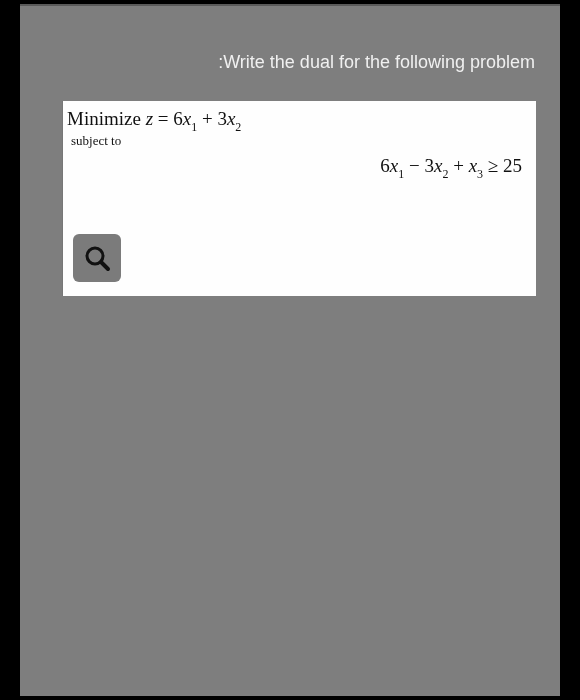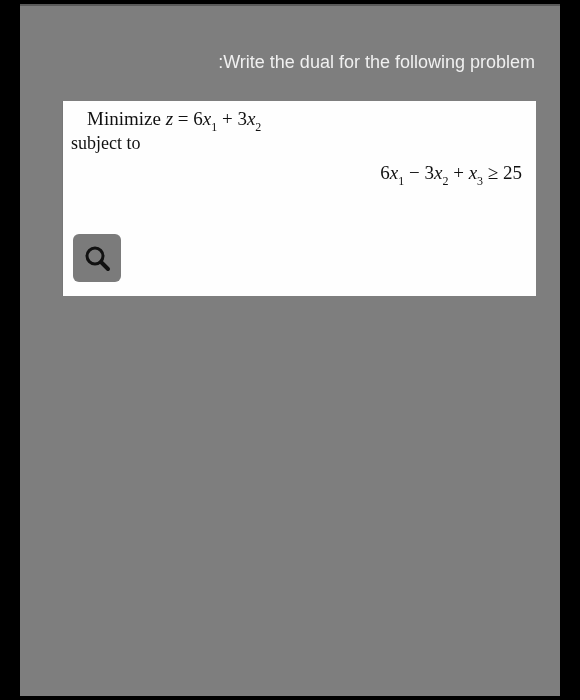--- a/index.html
+++ b/index.html
@@ -35,34 +35,34 @@
       top: 95px;
       width: 474px;
       height: 195px;
       background: #fefefe;
       border-left: 1px solid #777;
       font-family: "Times New Roman", Times, serif;
       color: #111;
     }
     .objective {
       position: absolute;
-      left: 24px;
+      left: 4px;
       top: 7px;
       font-size: 19px;
     }
     .subjto {
       position: absolute;
       left: 8px;
       top: 32px;
-      font-size: 18px;
+      font-size: 13px;
     }
     .constraints {
       position: absolute;
       right: 14px;
-      top: 57px;
+      top: 50px;
       text-align: left;
       font-size: 19px;
       line-height: 1.6;
     }
     .cline { white-space: nowrap; }
     .it { font-style: italic; }
     .sub { font-size: 12px; vertical-align: sub; font-style: normal; position: relative; bottom: -1px; }
     .magnify {
       position: absolute;
       left: 10px;

